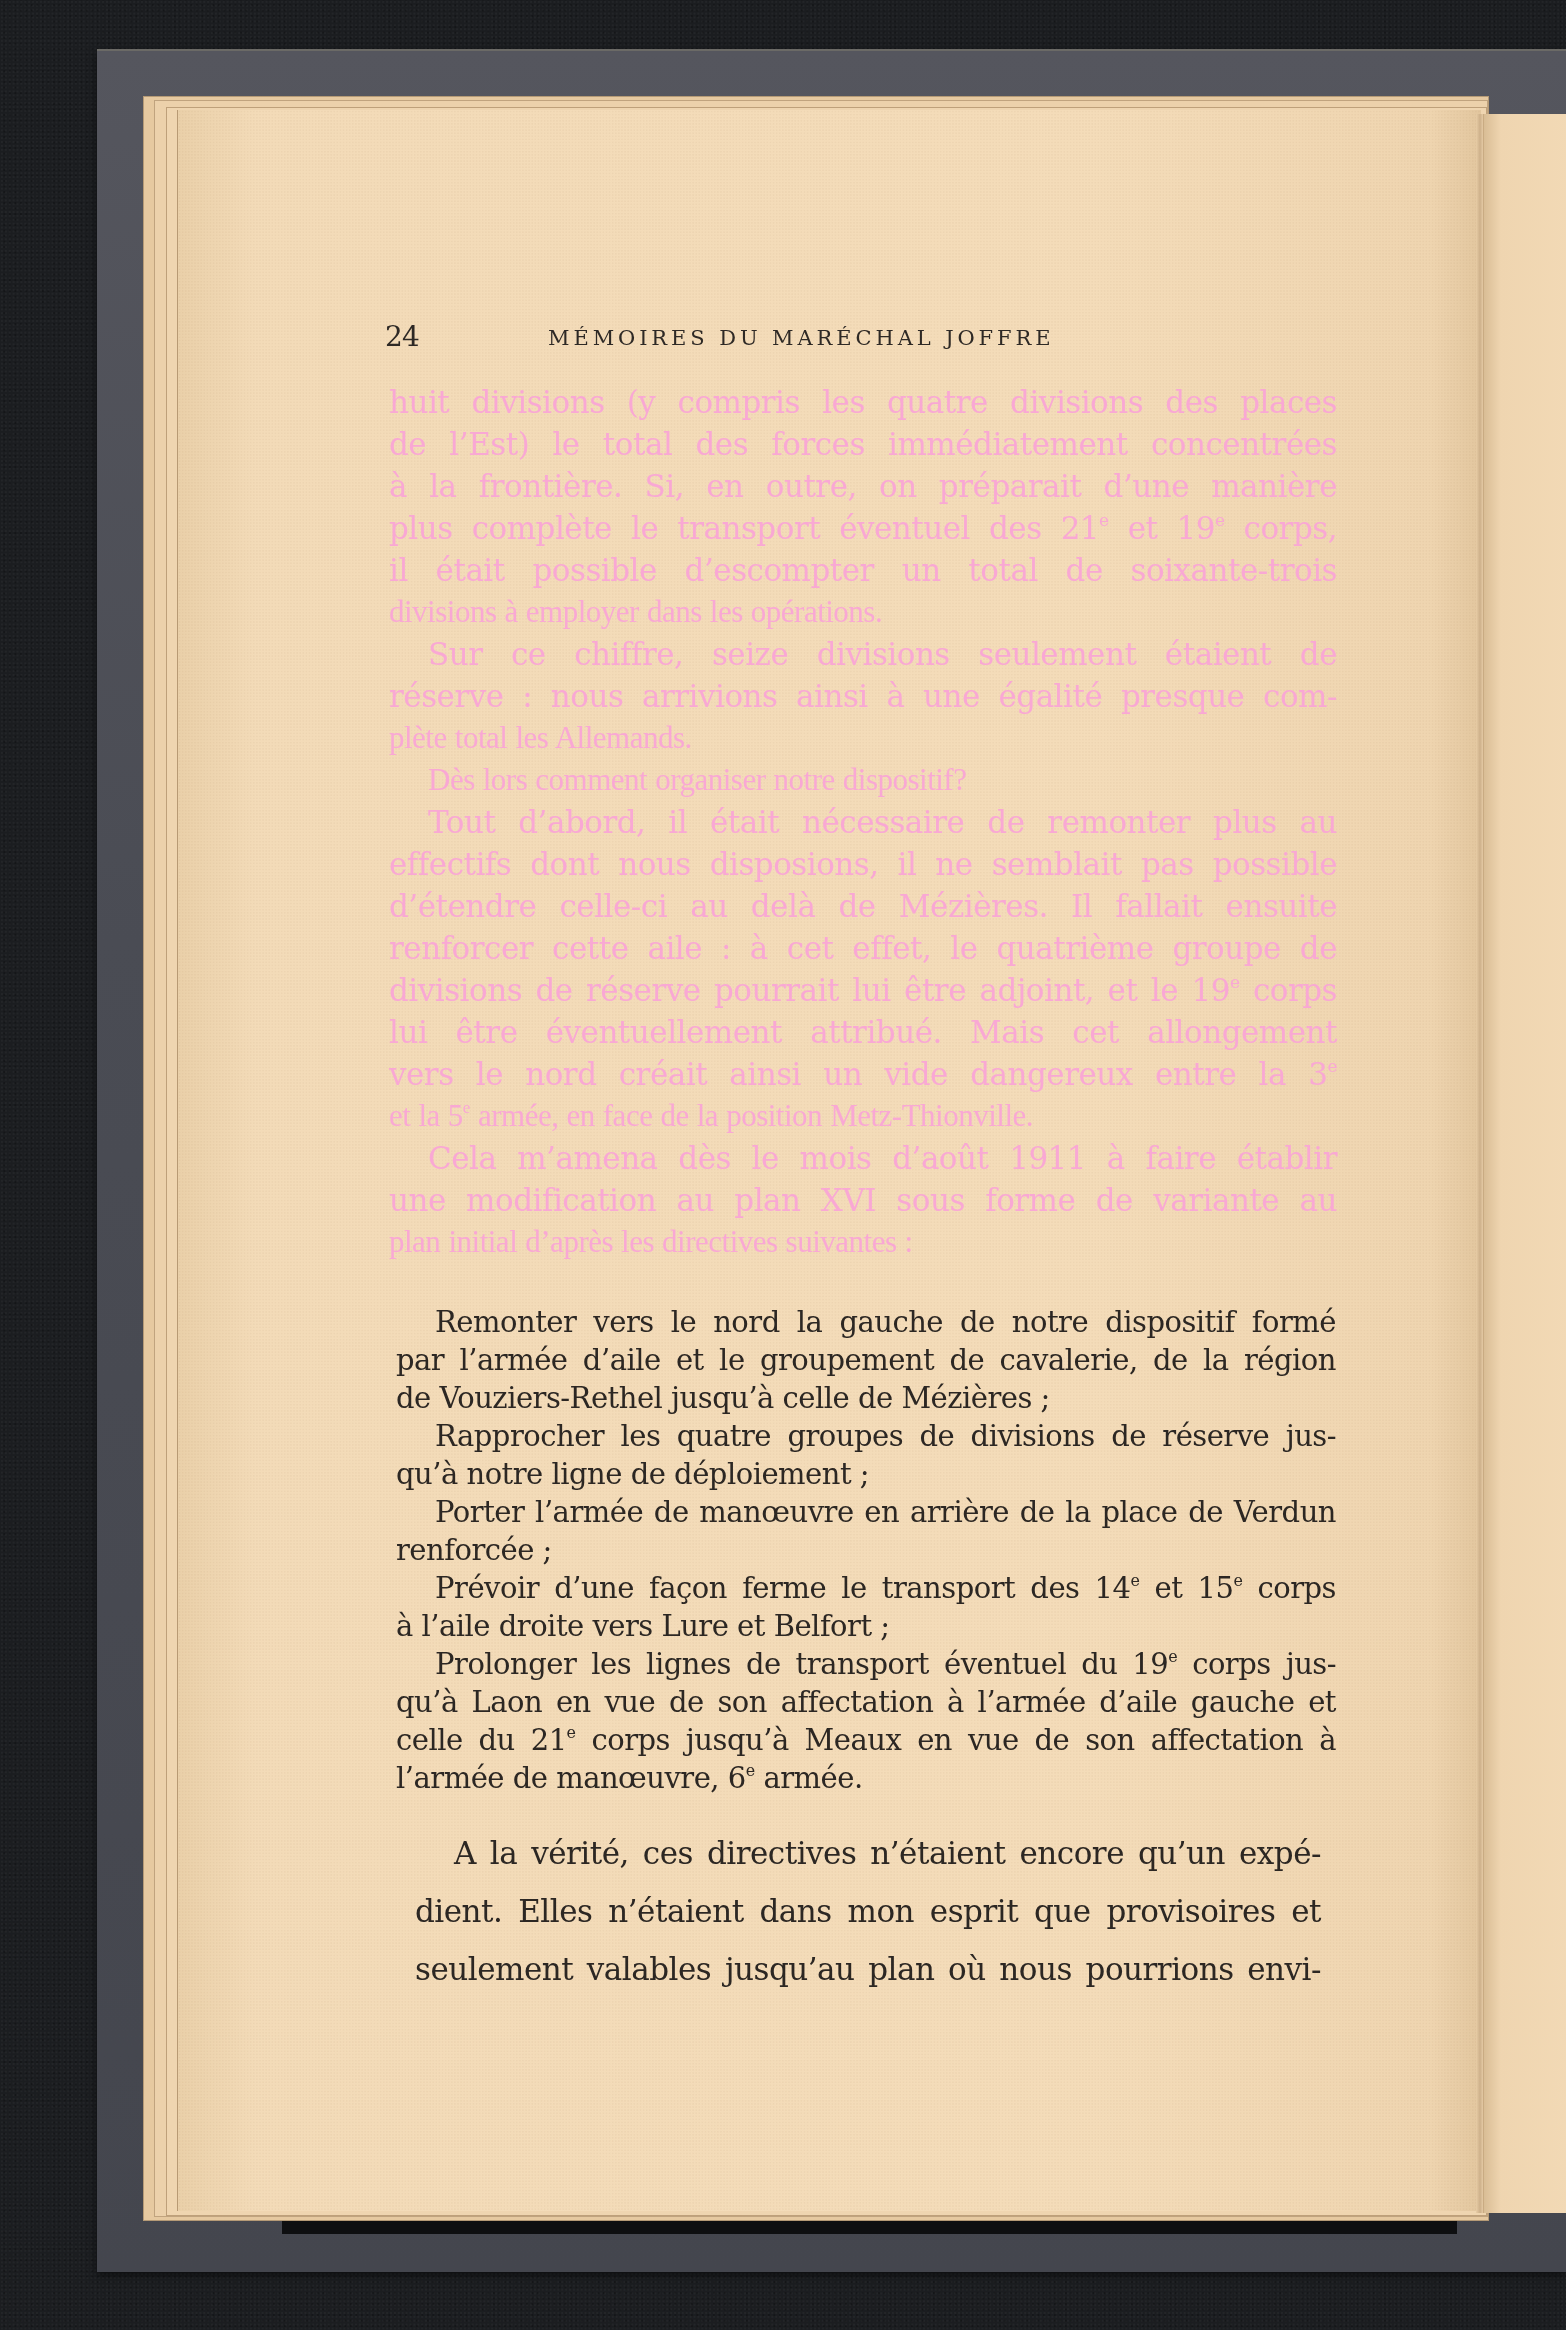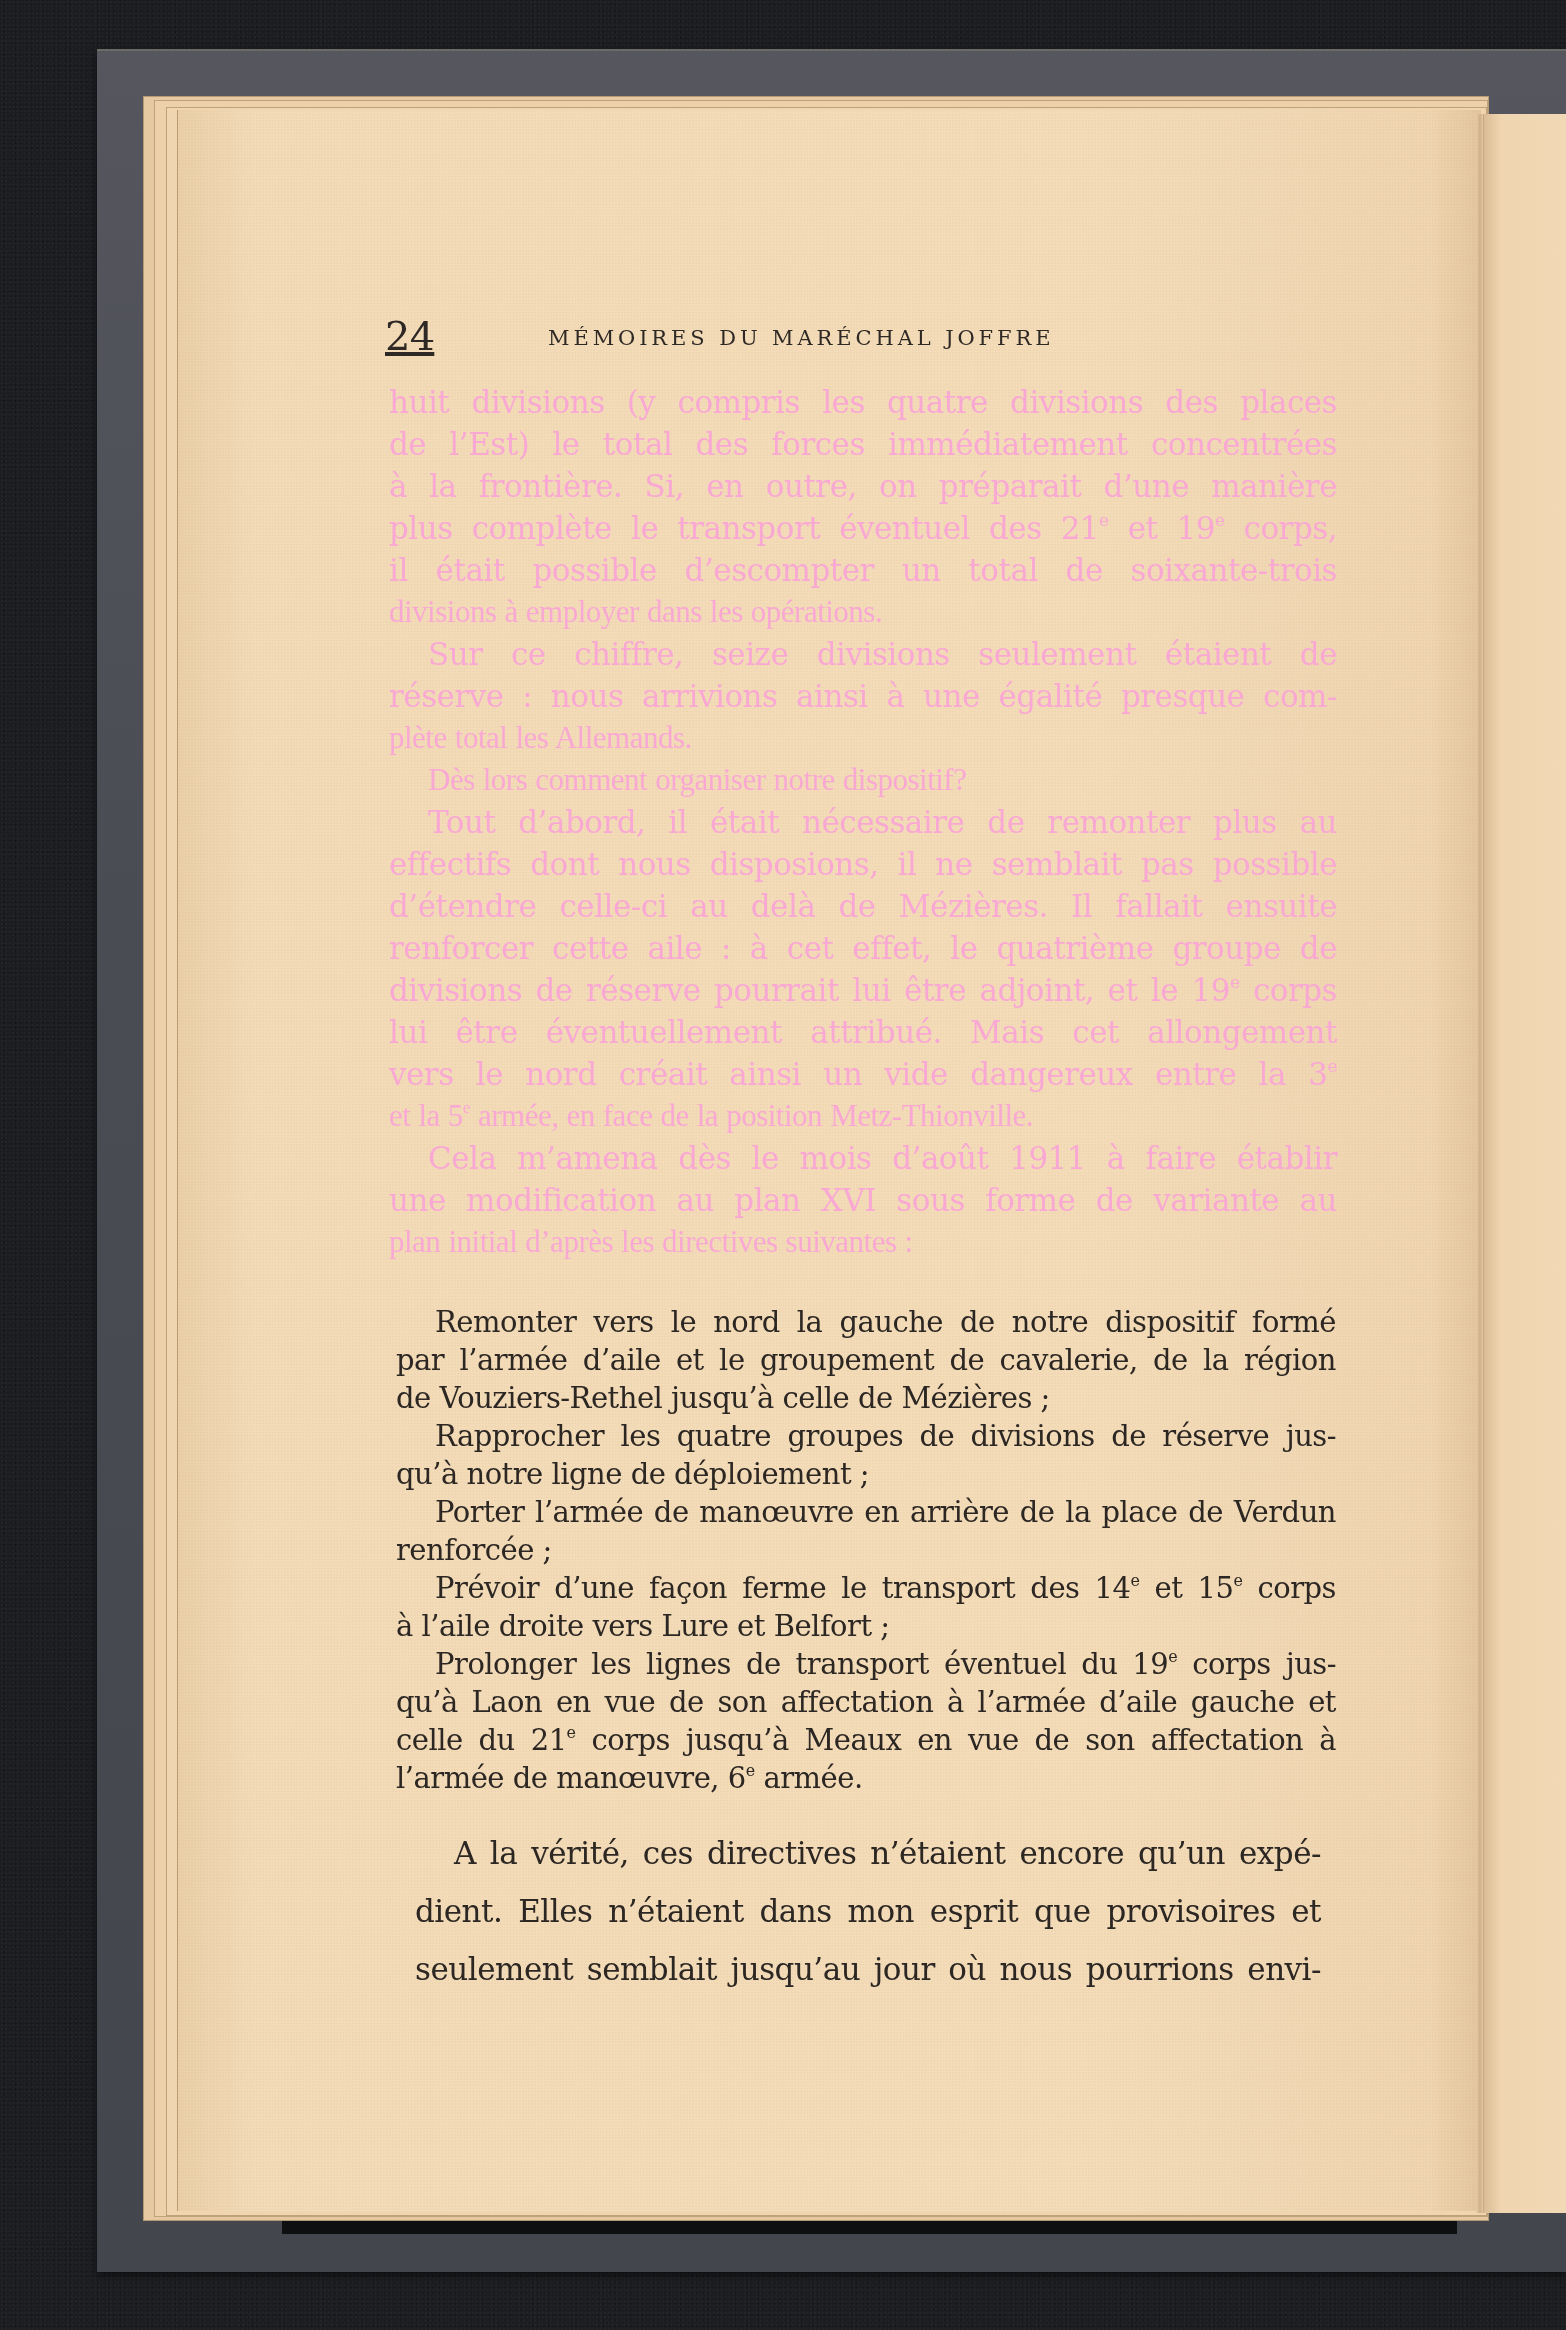--- a/index.html
+++ b/index.html
@@ -94,24 +94,23 @@
       left: 385px;
       top: 316px;
       width: 956px;
       height: 41px;
       color: #2e2925;
     }
     .page-number {
       position: absolute;
       left: 0;
       top: 0;
-      font-size: 40px;
+      font-size: 28px;
       line-height: 41px;
       letter-spacing: -0.8px;
-      text-decoration: underline;
     }
     .running-title {
       position: absolute;
       left: 163px;
       top: 3.1px;
       font-size: 21px;
       line-height: 38px;
       letter-spacing: 3.9px;
       font-variant: small-caps;
       text-transform: uppercase;
@@ -230,15 +229,15 @@
     <p class="indent">Prévoir d’une façon ferme le transport des 14<sup>e</sup> et 15<sup>e</sup> corps</p>
     <p class="last">à l’aile droite vers Lure et Belfort ;</p>
     <p class="indent">Prolonger les lignes de transport éventuel du 19<sup>e</sup> corps jus-</p>
     <p>qu’à Laon en vue de son affectation à l’armée d’aile gauche et</p>
     <p>celle du 21<sup>e</sup> corps jusqu’à Meaux en vue de son affectation à</p>
     <p class="last">l’armée de manœuvre, 6<sup>e</sup> armée.</p>
   </div>
 <div class="closing-block" id="closing-text">
     <p class="indent">A la vérité, ces directives n’étaient encore qu’un expé-</p>
     <p>dient. Elles n’étaient dans mon esprit que provisoires et</p>
-    <p>seulement semblait jusqu’au jour où nous pourrions envi-</p>
+    <p>seulement valables jusqu’au plan où nous pourrions envi-</p>
   </div>
 
 
 </body></html>

